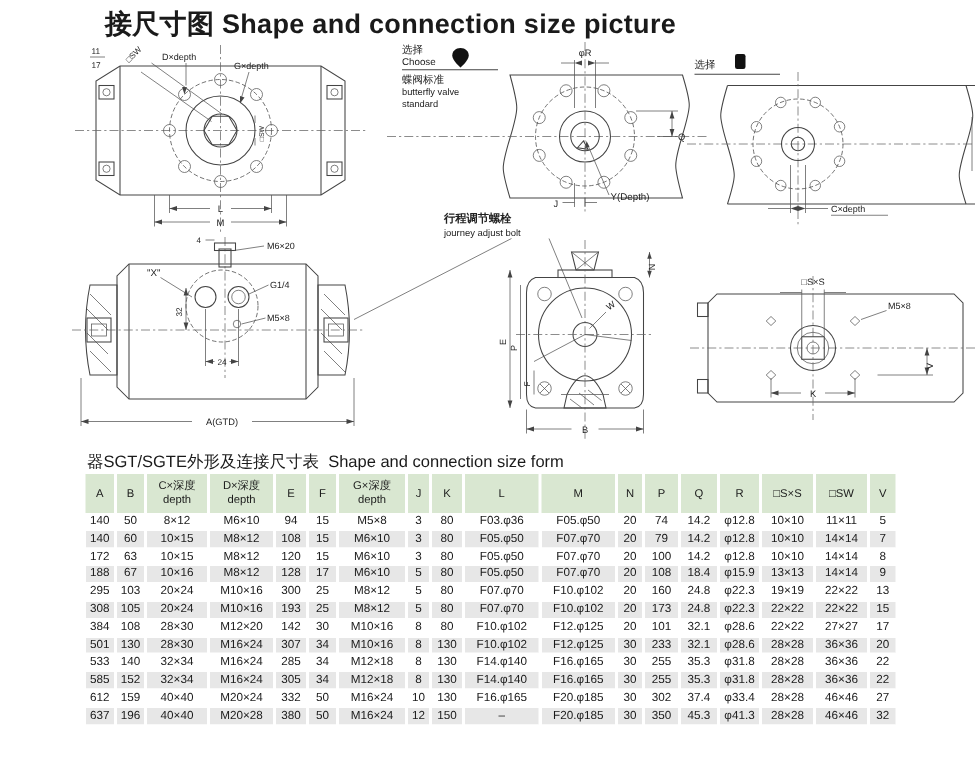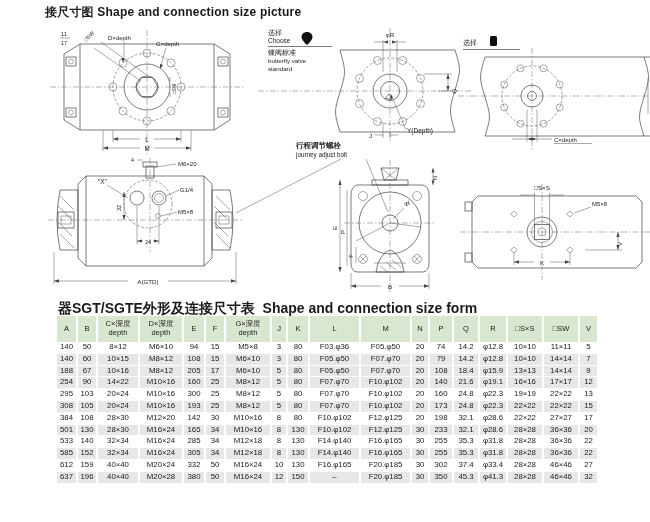--- a/index.html
+++ b/index.html
@@ -1,28 +1,28 @@
 <!DOCTYPE html>
 <html style="--header-bg: #d9e7d1; --alt-bg: #e7e7e7;"><head>
 <meta charset="utf-8">
 <style>
   :root{ --header-bg:#d9e7d1; --alt-bg:#e7e7e7; }
   html,body{margin:0;padding:0;background:#fff;}
   .page{position:relative;width:650px;height:522px;background:#ffffff;overflow:hidden;
         font-family:"Liberation Sans","DejaVu Sans",sans-serif;color:#1a1a1a;}
-  .main-title{position:absolute;left:45px;top:4px;font-size:12px;font-weight:bold;letter-spacing:.2px;white-space:nowrap;}
+  .main-title{position:absolute;left:70px;top:4px;font-size:18px;font-weight:bold;letter-spacing:.2px;white-space:nowrap;}
   .drawings-svg{position:absolute;left:0;top:0;}
   .drawings-svg text{font-family:"Liberation Sans","DejaVu Sans",sans-serif;fill:#222;}
   .drawings-svg .ln{stroke:#444;stroke-width:.7;fill:none;}
   .drawings-svg .thin{stroke:#555;stroke-width:.5;fill:none;}
   .drawings-svg .cl{stroke:#666;stroke-width:.5;fill:none;stroke-dasharray:6 2 1.5 2;}
   .drawings-svg .dsh{stroke:#555;stroke-width:.55;fill:none;stroke-dasharray:3 1.6;}
   .drawings-svg .fil{fill:#444;stroke:none;}
   .drawings-svg .blk{fill:#111;stroke:none;}
-  .table-title{position:absolute;left:58px;top:300px;font-size:14px;font-weight:bold;white-space:nowrap;}
+  .table-title{position:absolute;left:58px;top:300px;font-size:11px;font-weight:normal;white-space:nowrap;}
   table.size-table{position:absolute;left:57px;top:316px;width:540px;table-layout:fixed;
         border-collapse:collapse;font-size:7.8px;}
   table.size-table th{background:var(--header-bg);font-weight:normal;font-size:7.5px;line-height:8.6px;
         white-space:pre-line;text-align:center;vertical-align:middle;height:24px;padding:1px 0;border-left:2px solid #fff;}
   table.size-table td{text-align:center;height:10.8px;line-height:10.8px;padding:0;white-space:nowrap;
         overflow:hidden;border-left:2px solid #fff;border-bottom:1px solid #fff;}
   table.size-table th:first-child, table.size-table td:first-child{border-left:none;}
   table.size-table tr.alt td{background:var(--alt-bg);}
 </style>
 </head>
@@ -426,59 +426,59 @@
           <td>F05.φ50</td>
           <td>F07.φ70</td>
           <td>20</td>
           <td>79</td>
           <td>14.2</td>
           <td>φ12.8</td>
           <td>10×10</td>
           <td>14×14</td>
           <td>7</td>
         </tr>
+        <tr>
+          <td>172</td>
+          <td>63</td>
+          <td>10×15</td>
+          <td>M8×12</td>
+          <td>120</td>
+          <td>15</td>
+          <td>M6×10</td>
+          <td>3</td>
+          <td>80</td>
+          <td>F05.φ50</td>
+          <td>F07.φ70</td>
+          <td>20</td>
+          <td>100</td>
+          <td>14.2</td>
+          <td>φ12.8</td>
+          <td>10×10</td>
+          <td>14×14</td>
+          <td>8</td>
+        </tr>
         <tr class="alt">
           <td>188</td>
           <td>67</td>
           <td>10×16</td>
           <td>M8×12</td>
-          <td>205</td>
+          <td>128</td>
           <td>17</td>
           <td>M6×10</td>
           <td>5</td>
           <td>80</td>
           <td>F05.φ50</td>
           <td>F07.φ70</td>
           <td>20</td>
           <td>108</td>
           <td>18.4</td>
           <td>φ15.9</td>
           <td>13×13</td>
           <td>14×14</td>
           <td>9</td>
-        </tr>
-        <tr class="alt">
-          <td>254</td>
-          <td>90</td>
-          <td>14×22</td>
-          <td>M10×16</td>
-          <td>160</td>
-          <td>25</td>
-          <td>M8×12</td>
-          <td>5</td>
-          <td>80</td>
-          <td>F07.φ70</td>
-          <td>F10.φ102</td>
-          <td>20</td>
-          <td>140</td>
-          <td>21.6</td>
-          <td>φ19.1</td>
-          <td>16×16</td>
-          <td>17×17</td>
-          <td>12</td>
         </tr>
         <tr>
           <td>295</td>
           <td>103</td>
           <td>20×24</td>
           <td>M10×16</td>
           <td>300</td>
           <td>25</td>
           <td>M8×12</td>
           <td>5</td>
@@ -519,33 +519,33 @@
           <td>28×30</td>
           <td>M12×20</td>
           <td>142</td>
           <td>30</td>
           <td>M10×16</td>
           <td>8</td>
           <td>80</td>
           <td>F10.φ102</td>
           <td>F12.φ125</td>
           <td>20</td>
-          <td>198</td>
+          <td>101</td>
           <td>32.1</td>
           <td>φ28.6</td>
           <td>22×22</td>
           <td>27×27</td>
           <td>17</td>
         </tr>
         <tr class="alt">
           <td>501</td>
           <td>130</td>
           <td>28×30</td>
           <td>M16×24</td>
-          <td>165</td>
+          <td>307</td>
           <td>34</td>
           <td>M10×16</td>
           <td>8</td>
           <td>130</td>
           <td>F10.φ102</td>
           <td>F12.φ125</td>
           <td>30</td>
           <td>233</td>
           <td>32.1</td>
           <td>φ28.6</td>

